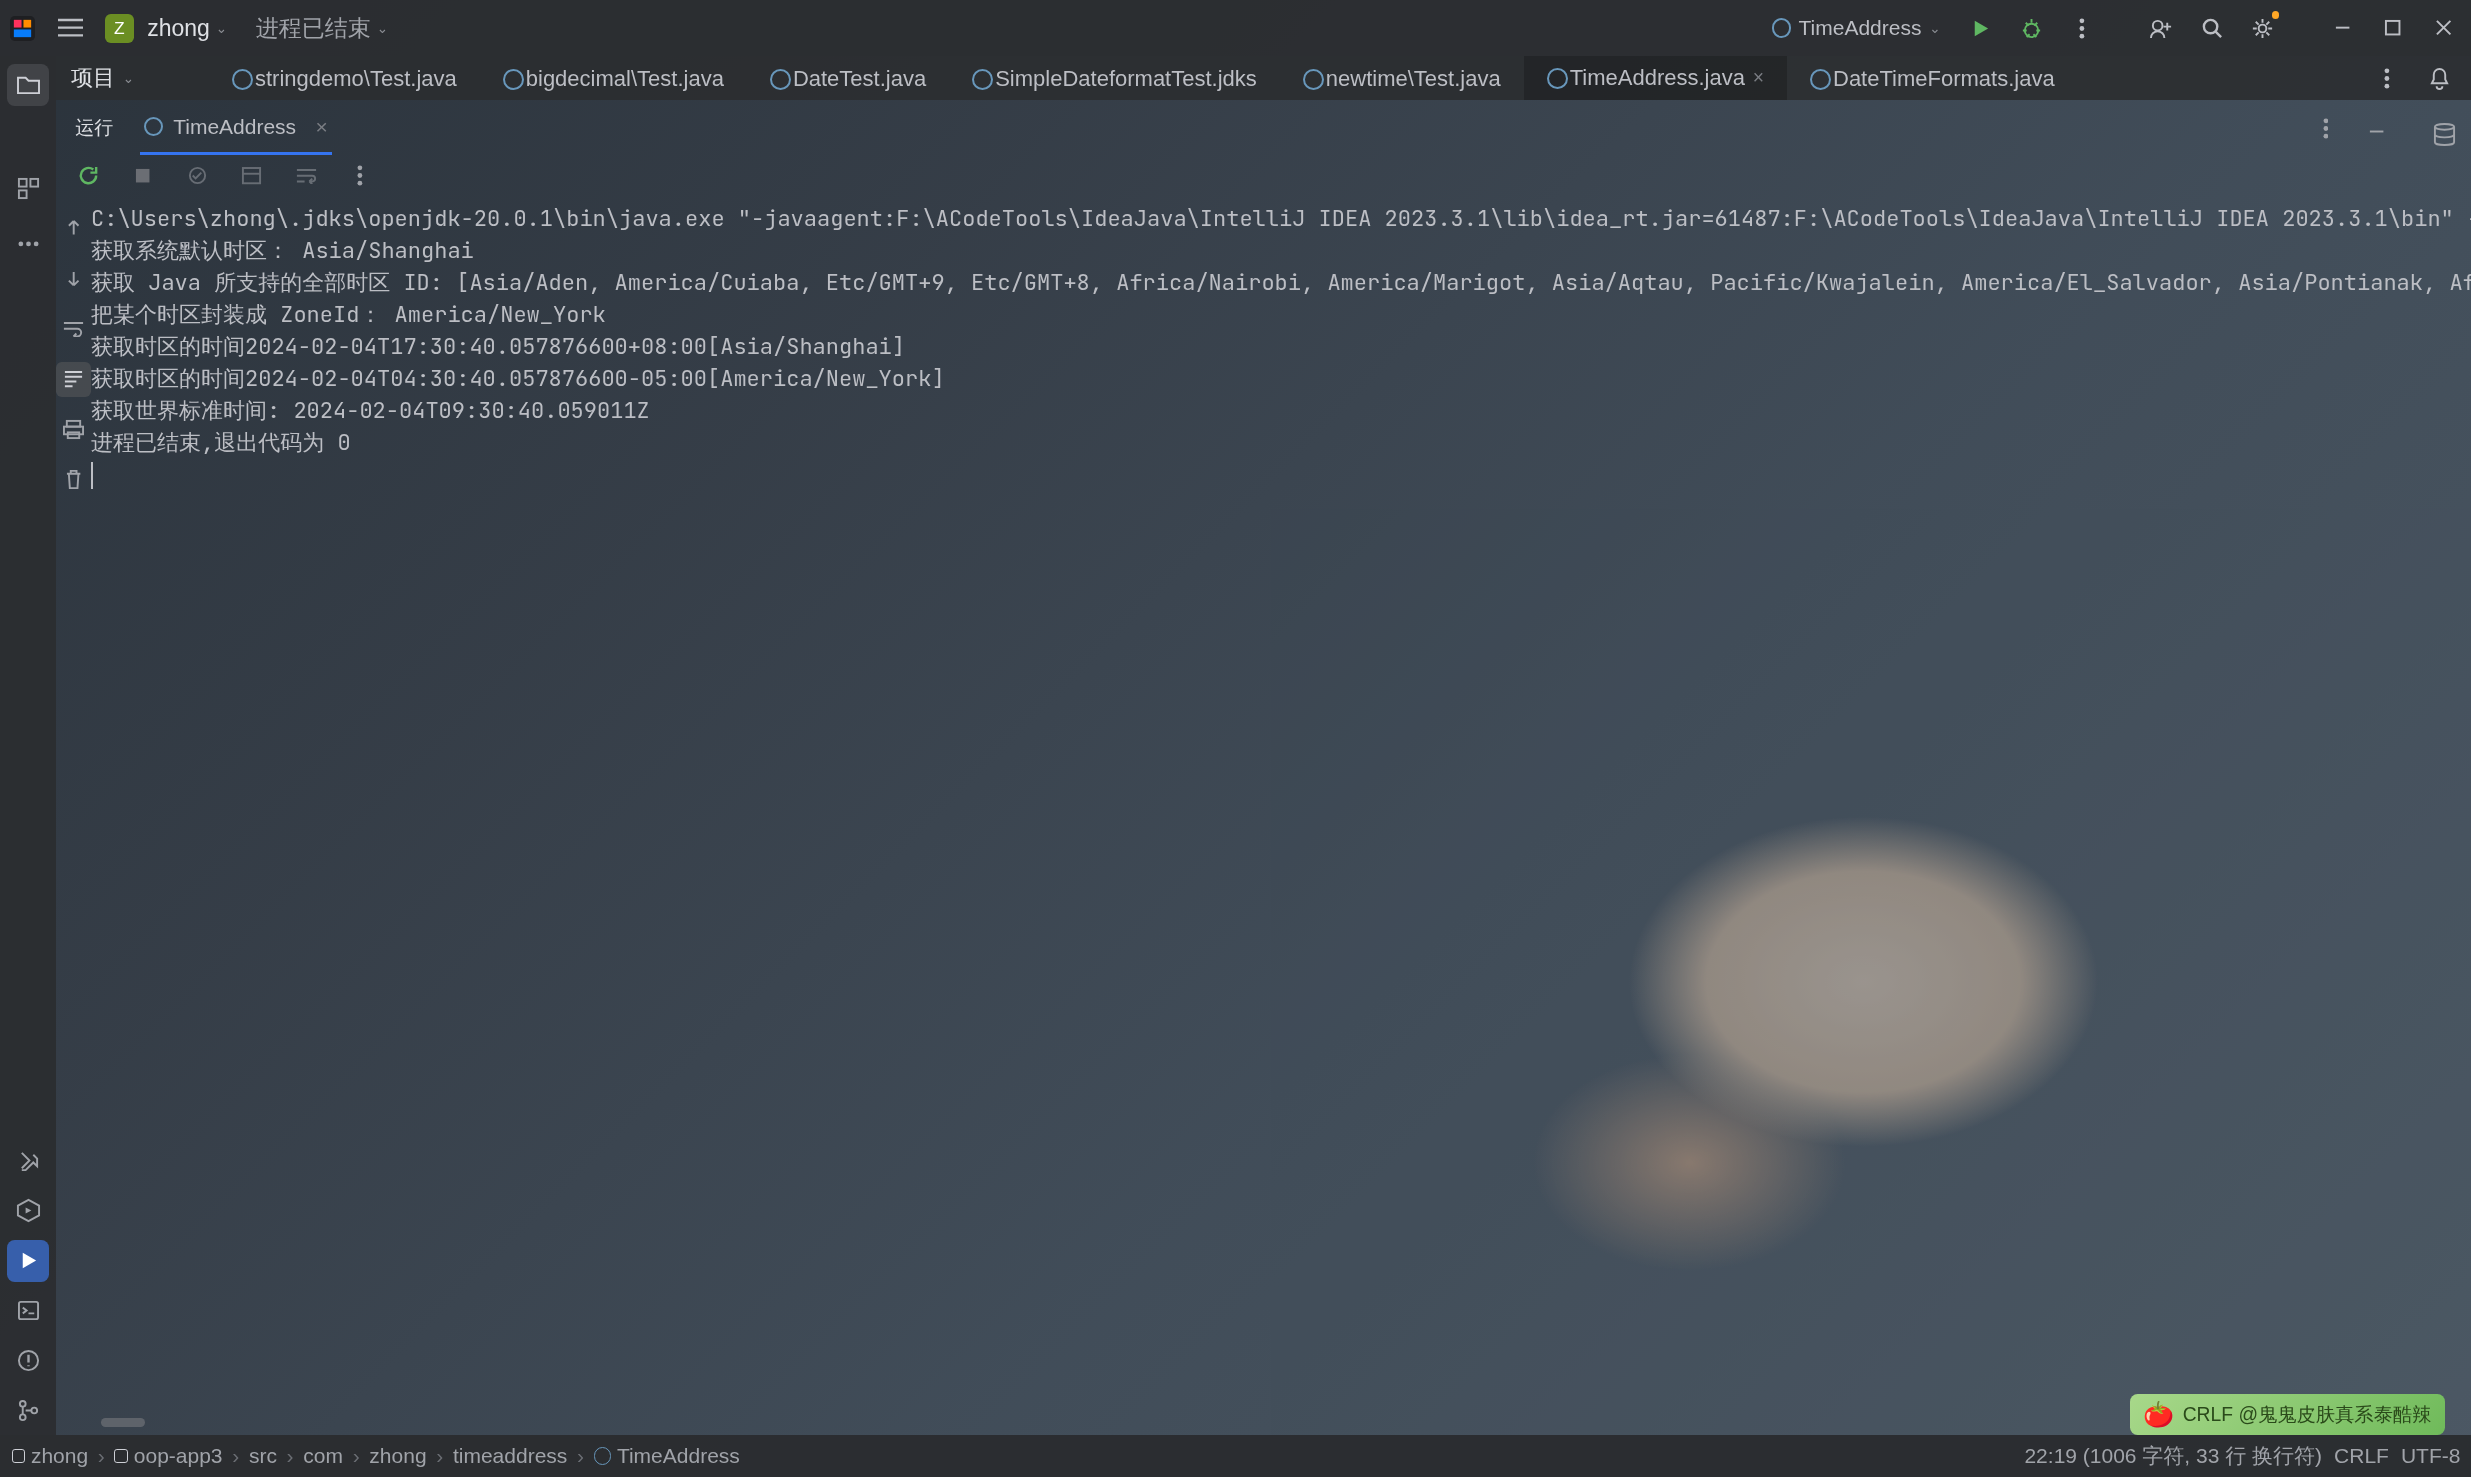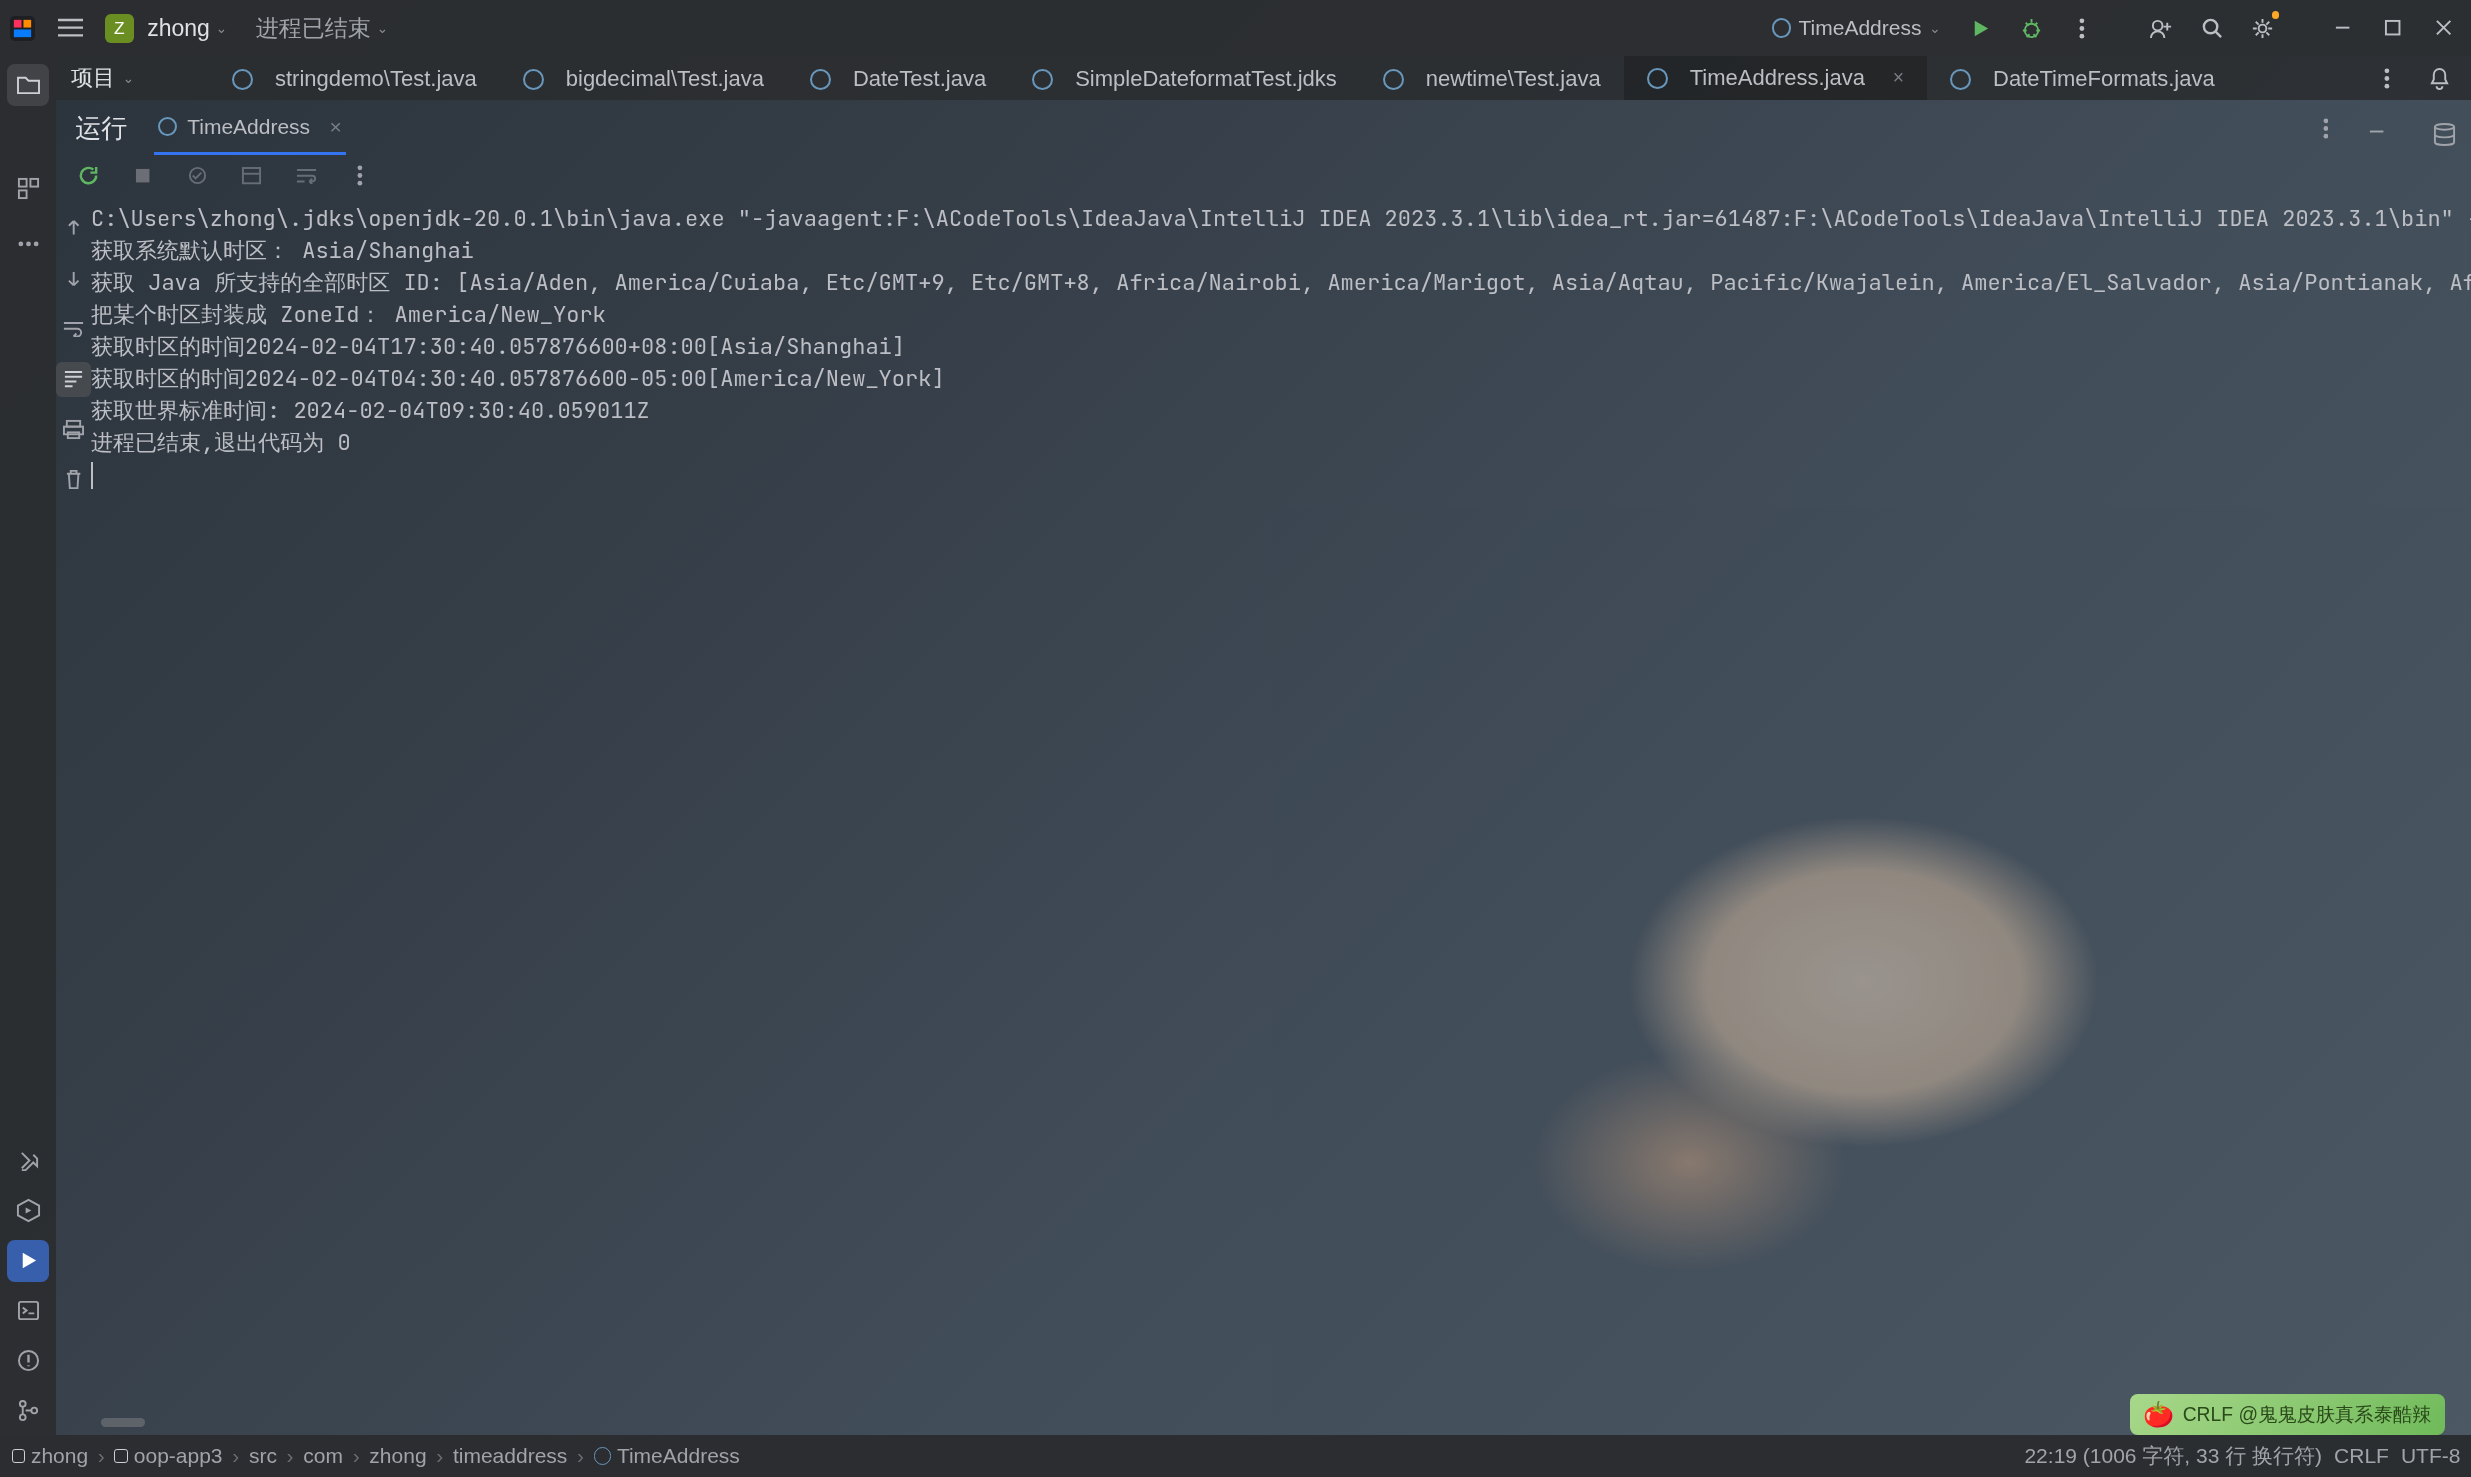--- a/index.html
+++ b/index.html
@@ -51,21 +51,21 @@
 
 
 .tabbar {
   position: relative; z-index: 10;
   height: 44px;
   display: flex; align-items: stretch;
   background: rgba(43,45,48,0.9);
   padding-left: 74px;
 }
 .tabbar .proj-sel { position: absolute; left: 9.7px; top: 0; height: 44px; display: flex; align-items: center; gap: 7.7px; color: #dfe1e5; font-size: 22px; }
-.file-tab { display: flex; align-items: center; gap: 22px; padding: 0 23px; font-size: 22px; color: #bcbec4; border-top: 2.9px solid transparent; cursor: pointer; }
+.file-tab { display: flex; align-items: center; gap: 2px; padding: 0 23px; font-size: 22px; color: #bcbec4; border-top: 2.9px solid transparent; cursor: pointer; }
 .file-tab.active { background: rgba(30,31,34,0.6); border-top: none; }
 .file-tab .c-icon { width: 21px; height: 21px; border: 2.4px solid #6897bb; border-radius: 50%; display: flex; align-items: center; justify-content: center; font-size: 13.5px; color: #6897bb; }
 .file-tab .close-x { color: #7a7d83; font-size: 19.3px; margin-left: 5.8px; }
 .tab-more { margin-left: auto; display: flex; align-items: center; padding: 0 11.6px; gap: 11.6px; }
 
 
 .left-stripe {
   position: absolute; left: 0; top: 56px; bottom: 42px;
   width: 56px;
   background: rgba(43,45,48,0.95);
@@ -81,21 +81,21 @@
 
 .right-stripe { position: absolute; right: 0; top: 100px; width: 56px; z-index: 10; display: flex; flex-direction: column; align-items: center; padding-top: 9.7px; }
 
 
 .run-panel {
   position: absolute; left: 56px; top: 100px; right: 56px; bottom: 42px;
   z-index: 5;
   display: flex; flex-direction: column;
 }
 .run-header { height: 56px; display: flex; align-items: center; padding: 0 19.3px; gap: 27px; }
-.run-tab { color: #dfe1e5; font-size: 26px; padding: 13.5px 0; }
+.run-tab { color: #dfe1e5; font-size: 19px; padding: 13.5px 0; }
 .run-tab-conf { display: flex; align-items: center; gap: 9.7px; padding: 13.5px 3.9px; border-bottom: 3.9px solid #3574f0; }
 .run-header .right-ctl { margin-left: auto; display: flex; gap: 9.7px; }
 .run-body { flex: 1; display: flex; }
 .run-gutter { width: 52px; display: flex; flex-direction: column; align-items: center; padding-top: 15.4px; gap: 15.4px; }
 .gutter-btn { width: 35px; height: 35px; display: flex; align-items: center; justify-content: center; color: #a0a3a9; cursor: pointer; border-radius: 5.8px; }
 .gutter-btn.sel { background: rgba(80,82,86,0.7); }
 .run-toolbar { height: 39px; display: flex; align-items: center; gap: 19.3px; padding-left: 9.7px; }
 .console {
   flex: 1;
   font-family: "JetBrains Mono", Consolas, monospace;

